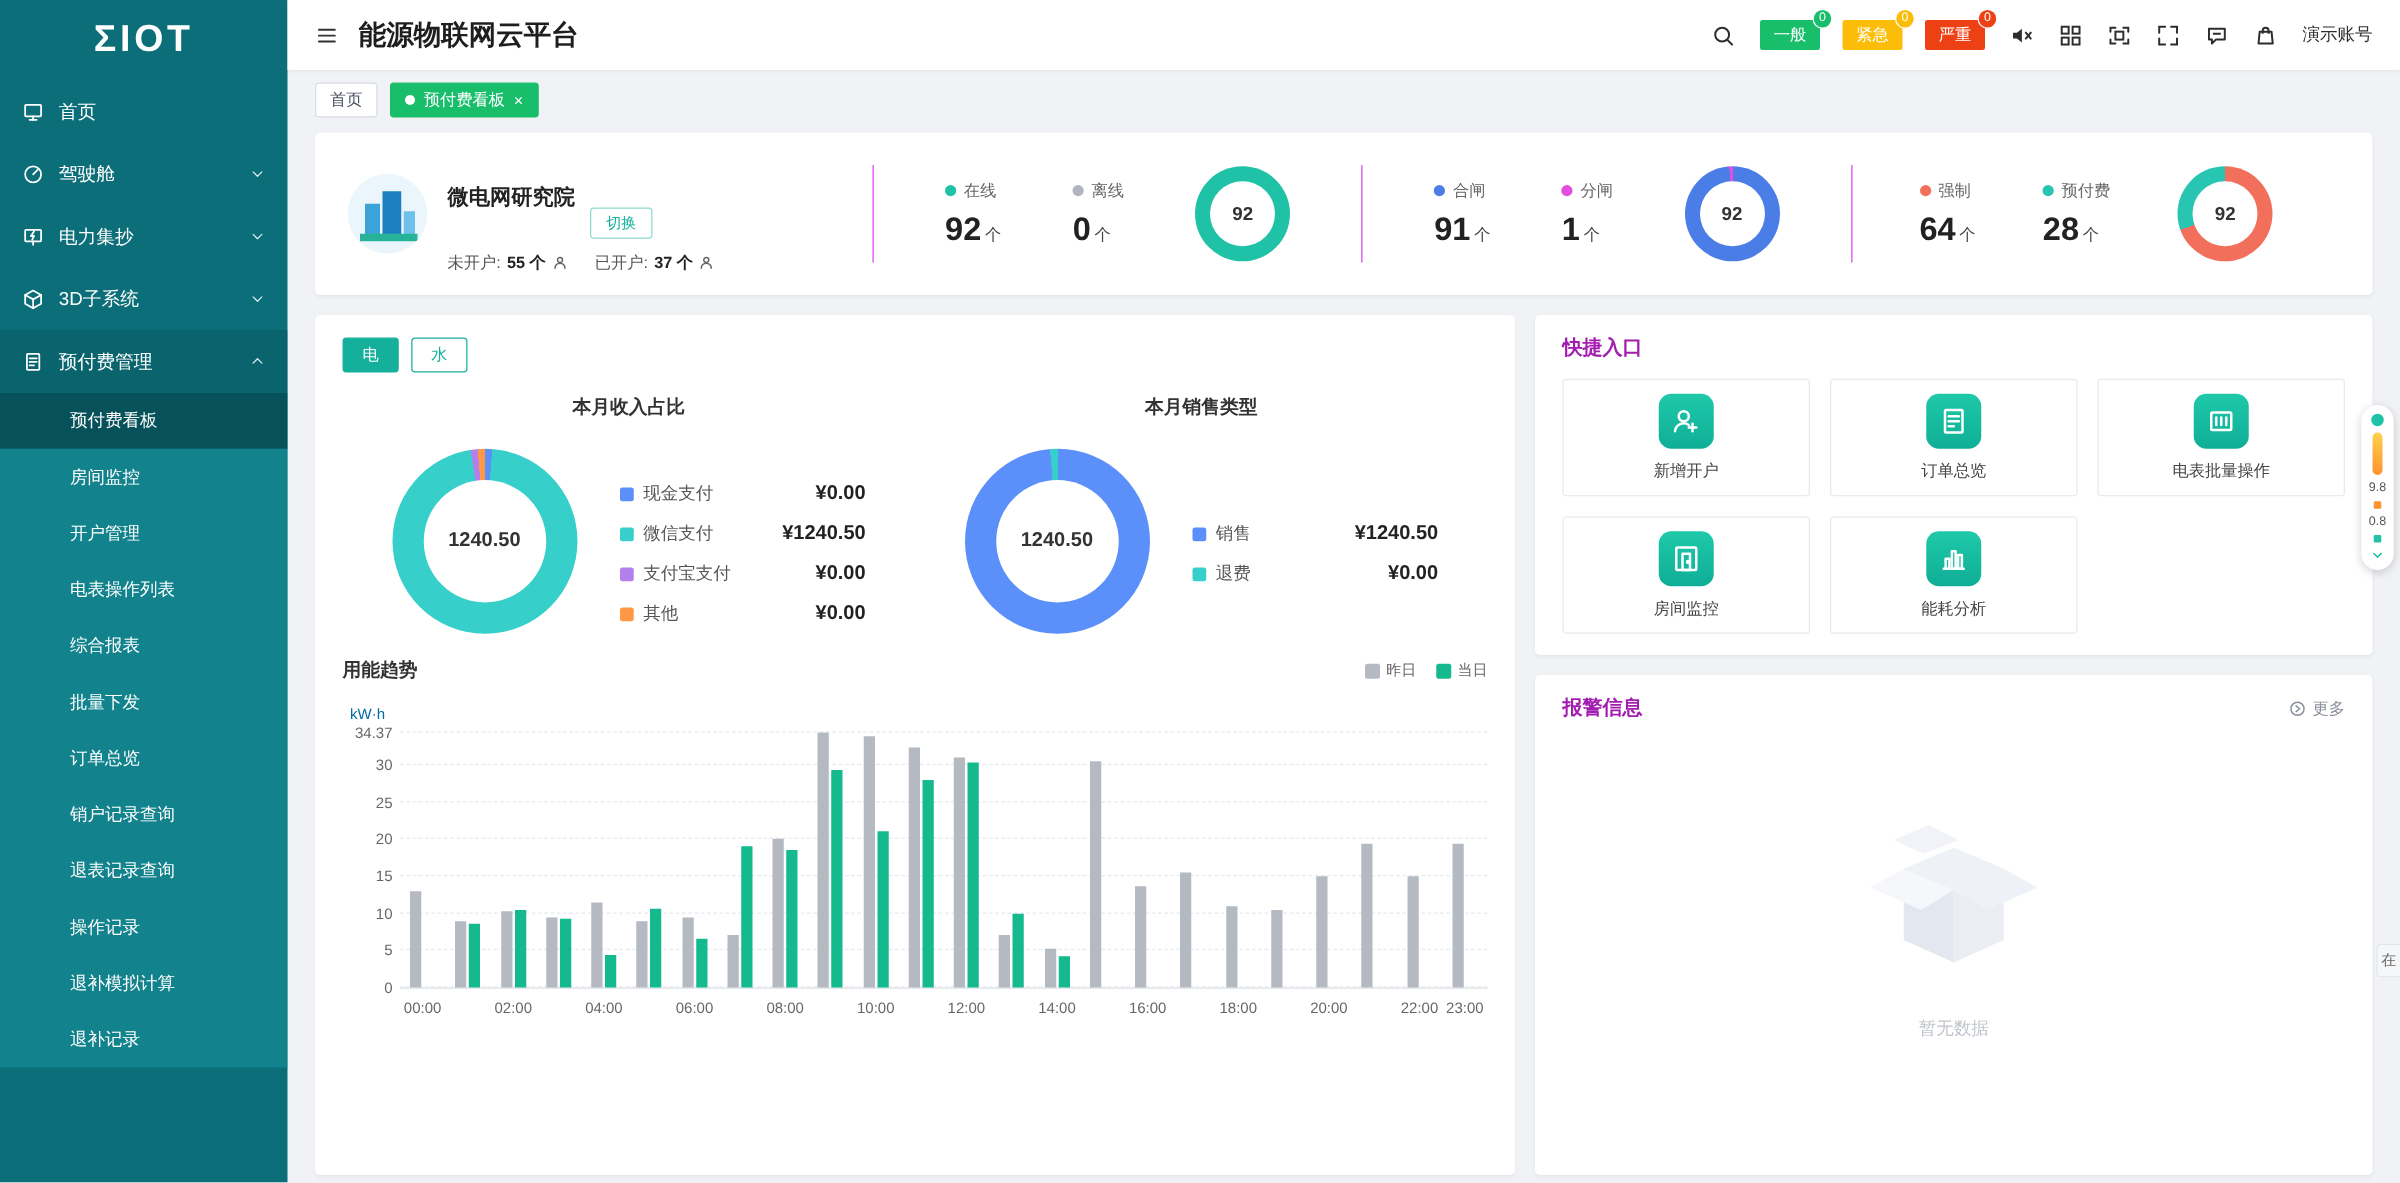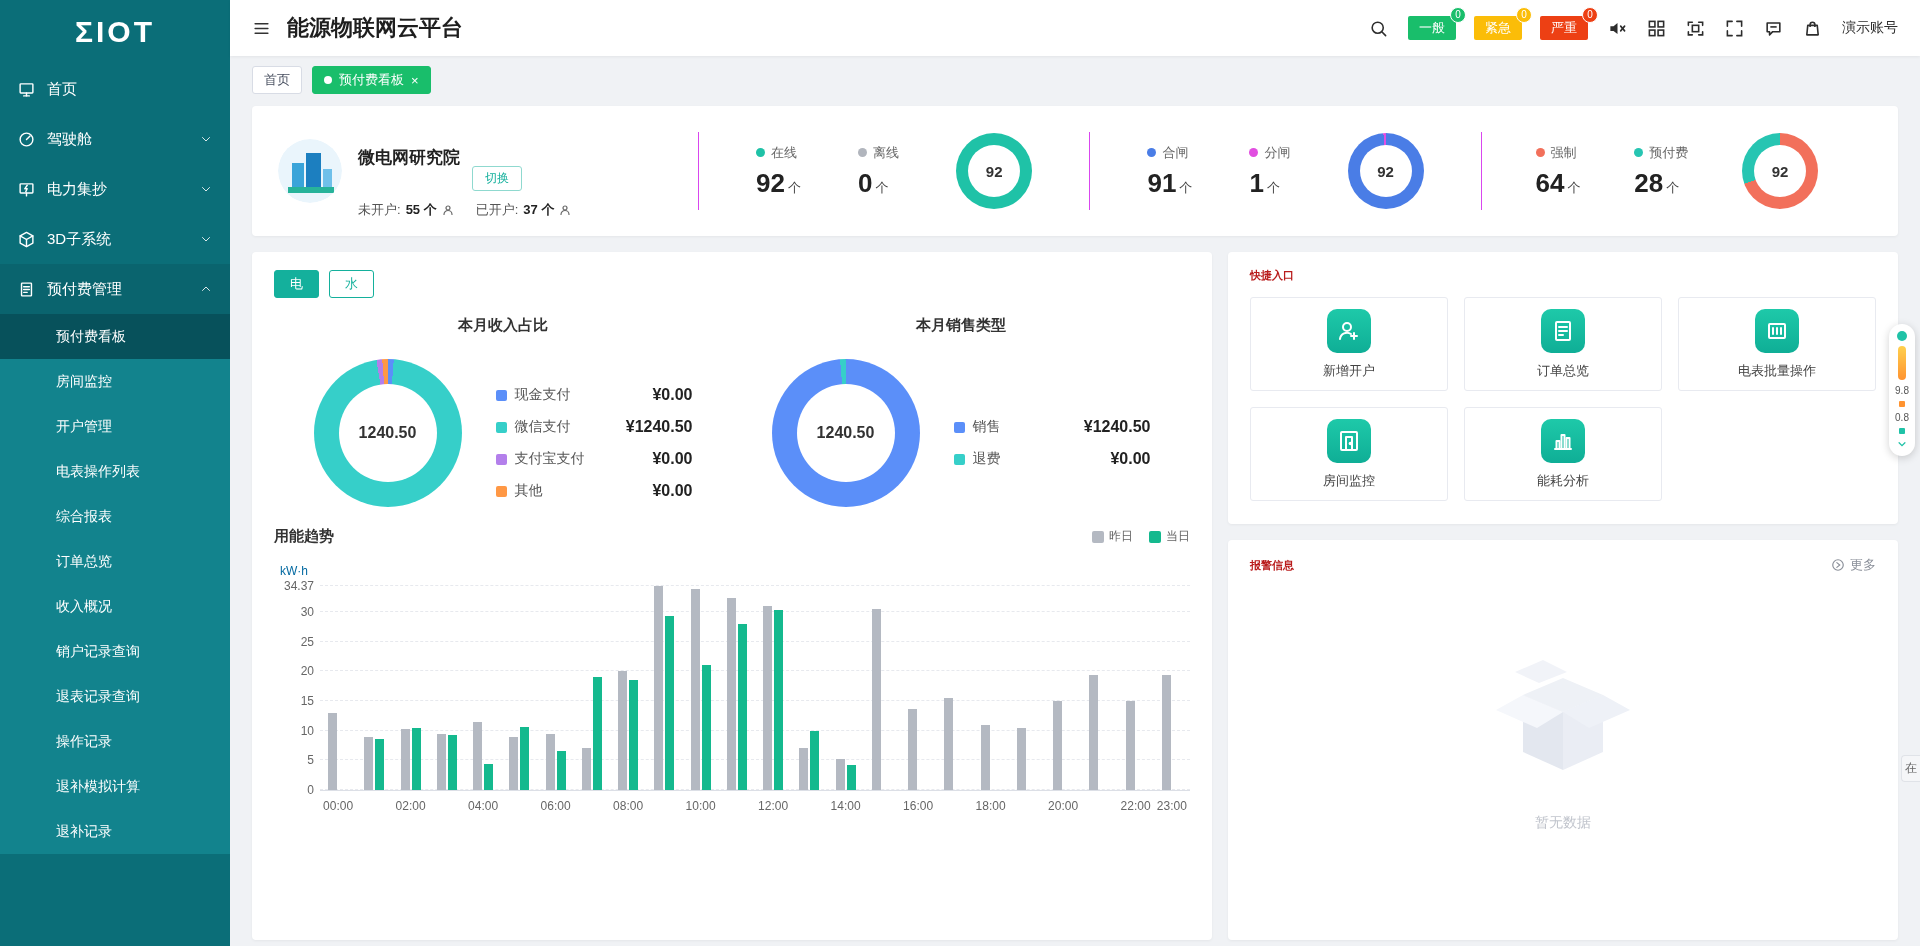--- a/index.html
+++ b/index.html
@@ -111,21 +111,21 @@
   .gridline .ylab { position:absolute; left:-46px; top:-7px; width:40px; text-align:right;
                     font-size:12px; color:#666; }
   .bars { position:absolute; inset:0; display:flex; align-items:flex-end; }
   .bar-group { flex:1; display:flex; justify-content:center; align-items:flex-end; gap:2px; height:100%; }
   .bar { width:9px; }
   .xlabels { position:relative; height:22px; margin-top:6px; }
   .xlabels span { position:absolute; transform:translateX(-50%); font-size:12px; color:#666; top:2px; }
 
   
   .quick-card { height:272px; padding:16px 22px; }
-  .panel-title { font-size:11px; font-weight:bold; color:#b91c1c;font-family:Liberation Serif, serif; }
+  .panel-title { font-size:16px; font-weight:bold; color:#a21caf;font-family:Liberation Serif, serif; }
   .quick-grid { margin-top:14px; display:grid; grid-template-columns:repeat(3,1fr); gap:16px; }
   .quick-item { border:1px solid #e8eaf0; border-radius:3px; height:94px; display:flex;
                 flex-direction:column; align-items:center; justify-content:center; gap:9px; cursor:pointer; }
   .quick-icon { width:44px; height:44px; border-radius:10px; color:#fff;
                 background:linear-gradient(180deg,#1ec9a9,#0fae96);
                 display:flex; align-items:center; justify-content:center; }
   .quick-icon svg { width:24px; height:24px; }
   .quick-label { font-size:13px; color:#444; }
 
   
@@ -228,22 +228,22 @@
               <polyline points="5,15 12,8 19,15"></polyline>
             </svg>
           </span>
         </div>
         <div class="submenu">
           <div class="submenu-item active">预付费看板</div>
           <div class="submenu-item">房间监控</div>
           <div class="submenu-item">开户管理</div>
           <div class="submenu-item">电表操作列表</div>
           <div class="submenu-item">综合报表</div>
+          <div class="submenu-item">批量下发</div>
           <div class="submenu-item">订单总览</div>
-          <div class="submenu-item">收入概况</div>
           <div class="submenu-item">销户记录查询</div>
           <div class="submenu-item">退表记录查询</div>
           <div class="submenu-item">操作记录</div>
           <div class="submenu-item">退补模拟计算</div>
           <div class="submenu-item">退补记录</div>
         </div>
       </nav>
   </aside>
 
   <div class="main">

